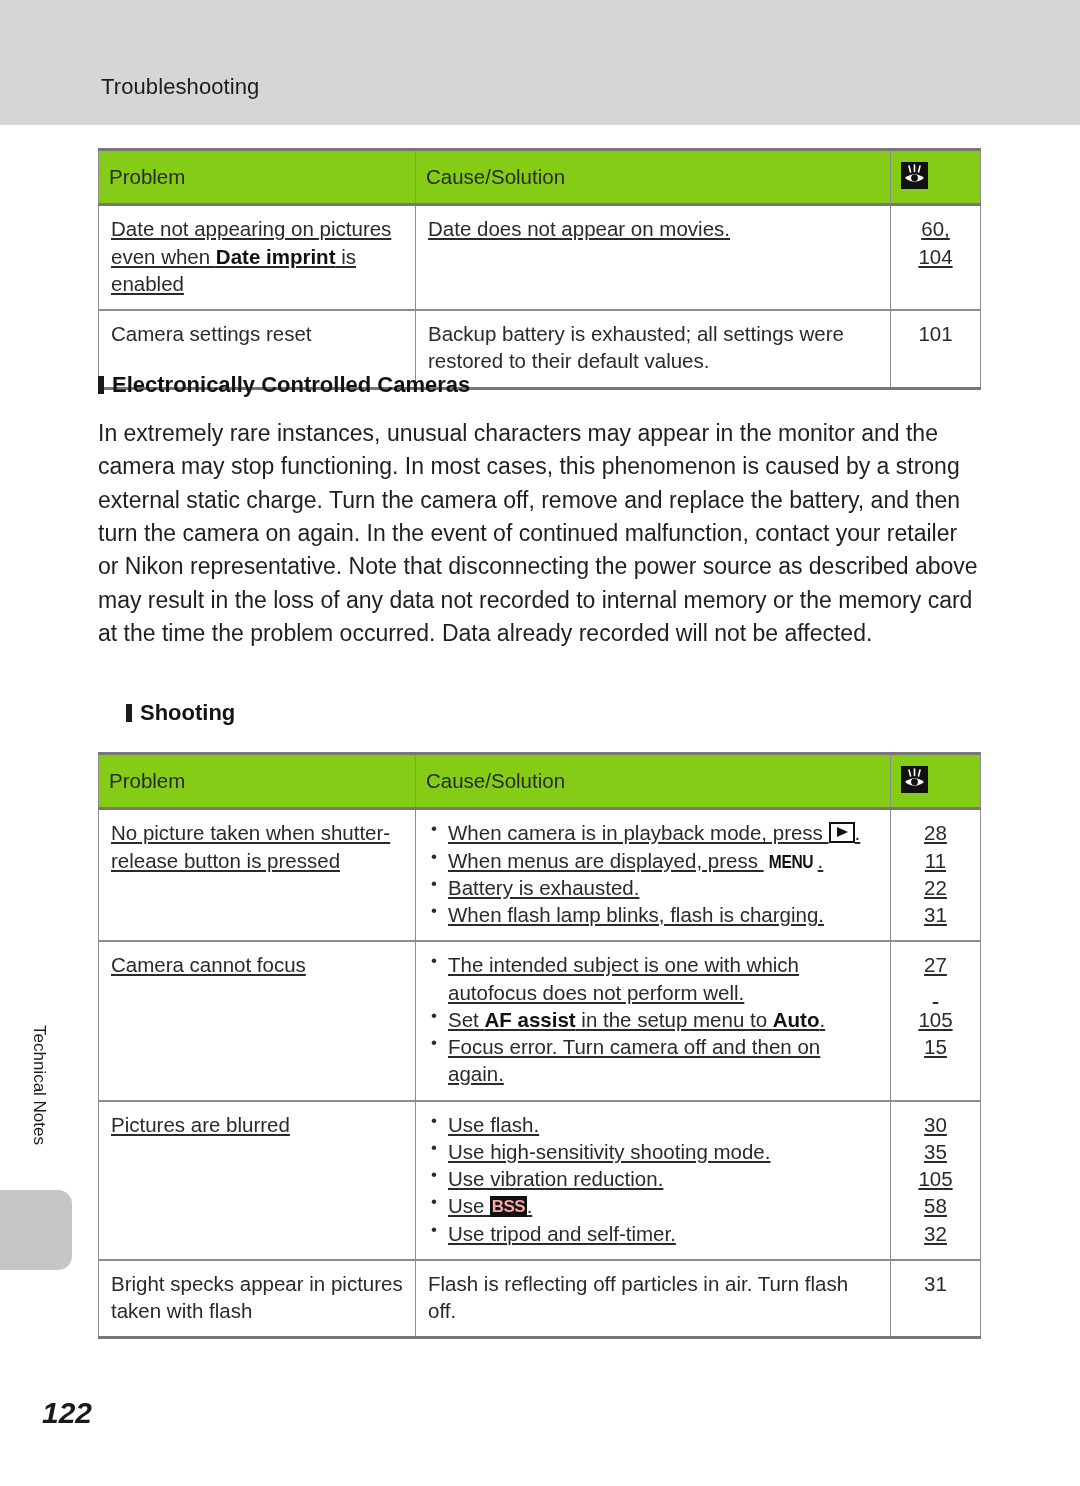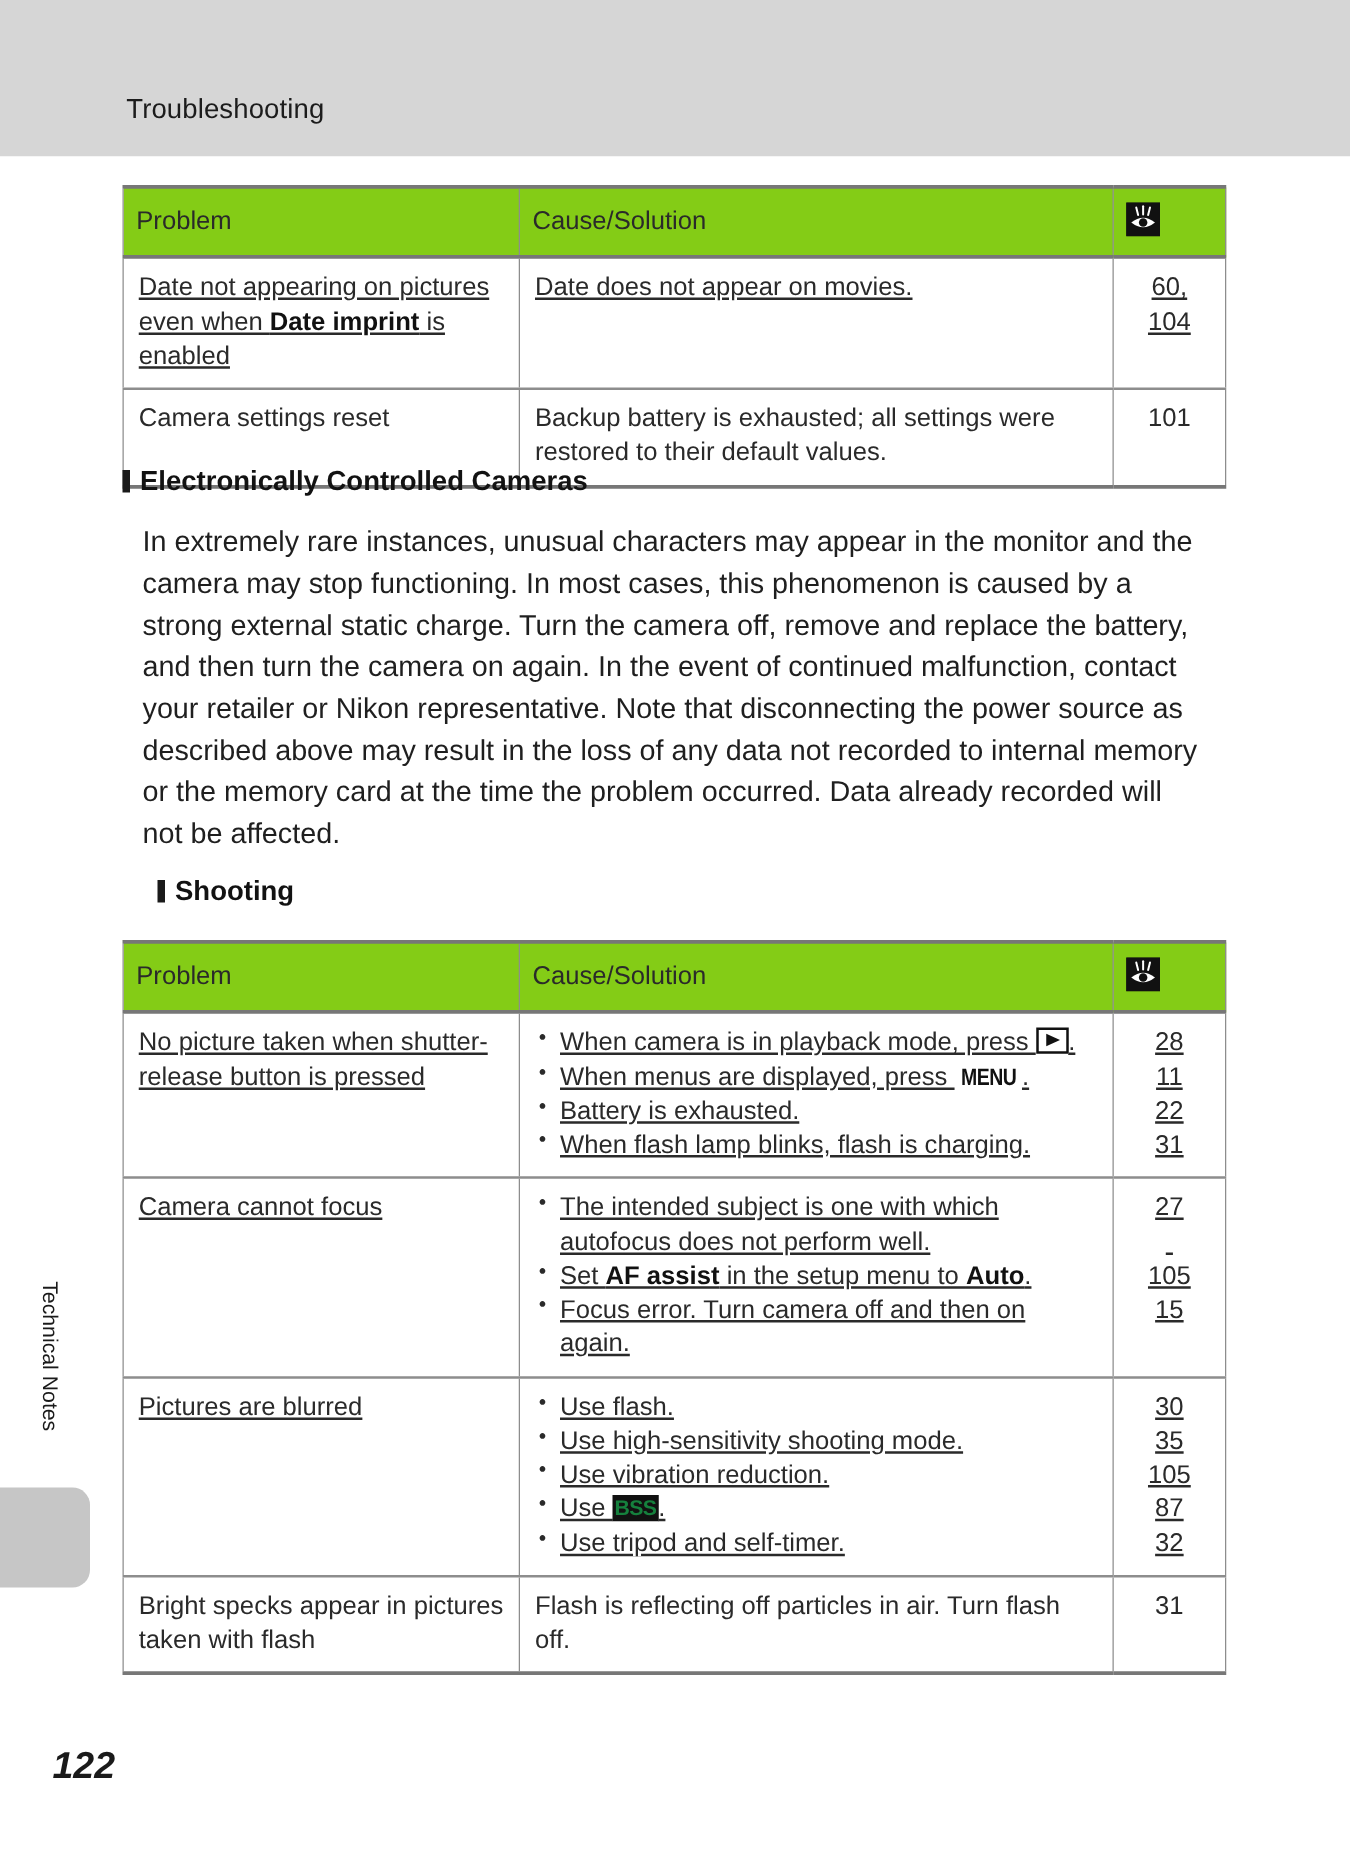--- a/index.html
+++ b/index.html
@@ -163,21 +163,21 @@
     top: 4px;
     bottom: 4px;
     width: 6px;
     background: #1a1a1a;
   }
 
   .body-para {
     font-size: 23px;
     line-height: 1.45;
     color: #1f1f1f;
-    margin: 16px;
+    margin: 0;
     text-align: left;
   }
 
   
   .glyph-ref {
     display: inline-block;
     width: 27px;
     height: 27px;
     background: #111;
     position: relative;
@@ -211,21 +211,21 @@
     letter-spacing: -0.5px;
     font-family: "Liberation Sans Narrow", "Liberation Sans", sans-serif;
     transform: scaleX(0.82);
     display: inline-block;
     color: #111;
   }
 
   .glyph-bss {
     display: inline-block;
     background: #111;
-    color: #15803d;
+    color: #fca5a5;
     font-weight: bold;
     font-size: 17px;
     letter-spacing: -0.5px;
     padding: 1px 1.5px 0 1.5px;
     line-height: 1.15;
     vertical-align: 1px;
   }
 </style>
 </head>
 <body>
@@ -363,21 +363,21 @@
             <li>Use high-sensitivity shooting mode.</li>
             <li>Use vibration reduction.</li>
             <li><span>Use </span><span class="glyph-bss">BSS</span><span>.</span></li>
             <li>Use tripod and self-timer.</li>
           </ul>
         </td>
         <td class="ref">
           <span class="refline">30</span>
           <span class="refline">35</span>
           <span class="refline">105</span>
-          <span class="refline">87</span>
+          <span class="refline">58</span>
           <span class="refline">32</span>
         </td>
       </tr>
 
       <tr>
         <td>Bright specks appear in pictures taken with flash</td>
         <td>Flash is reflecting off particles in air. Turn flash off.</td>
         <td class="ref">31</td>
       </tr>
 

